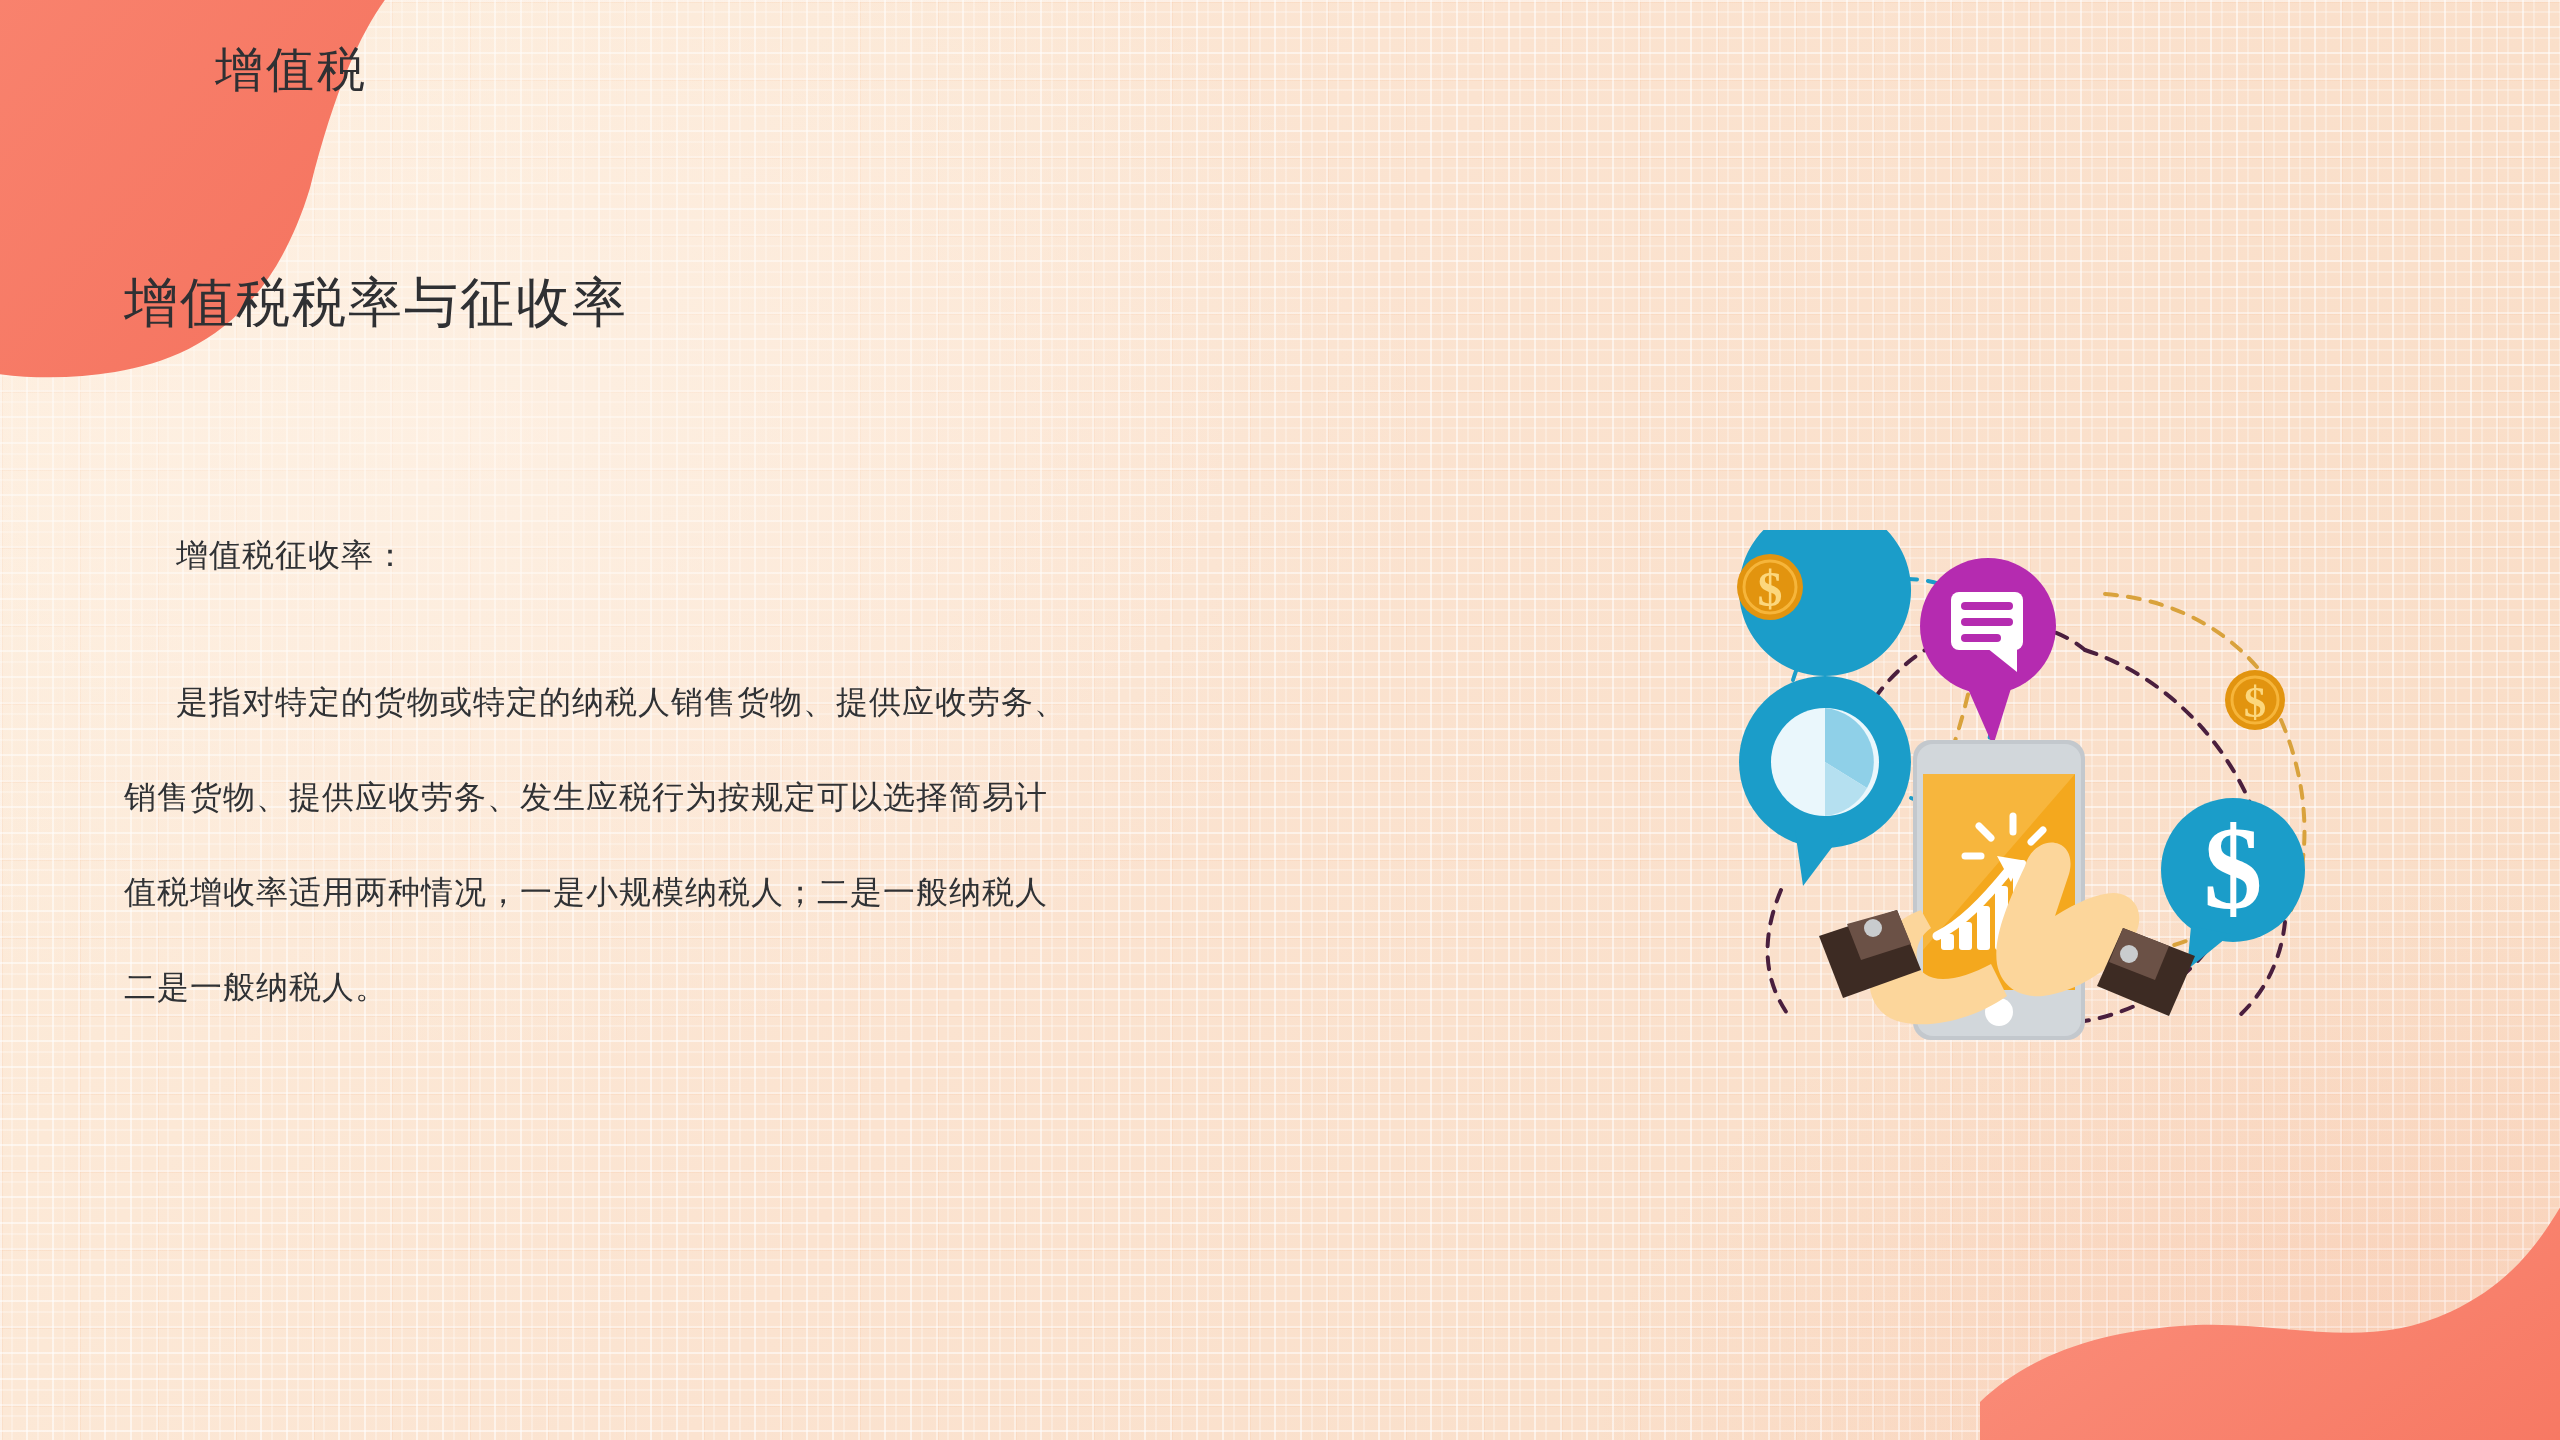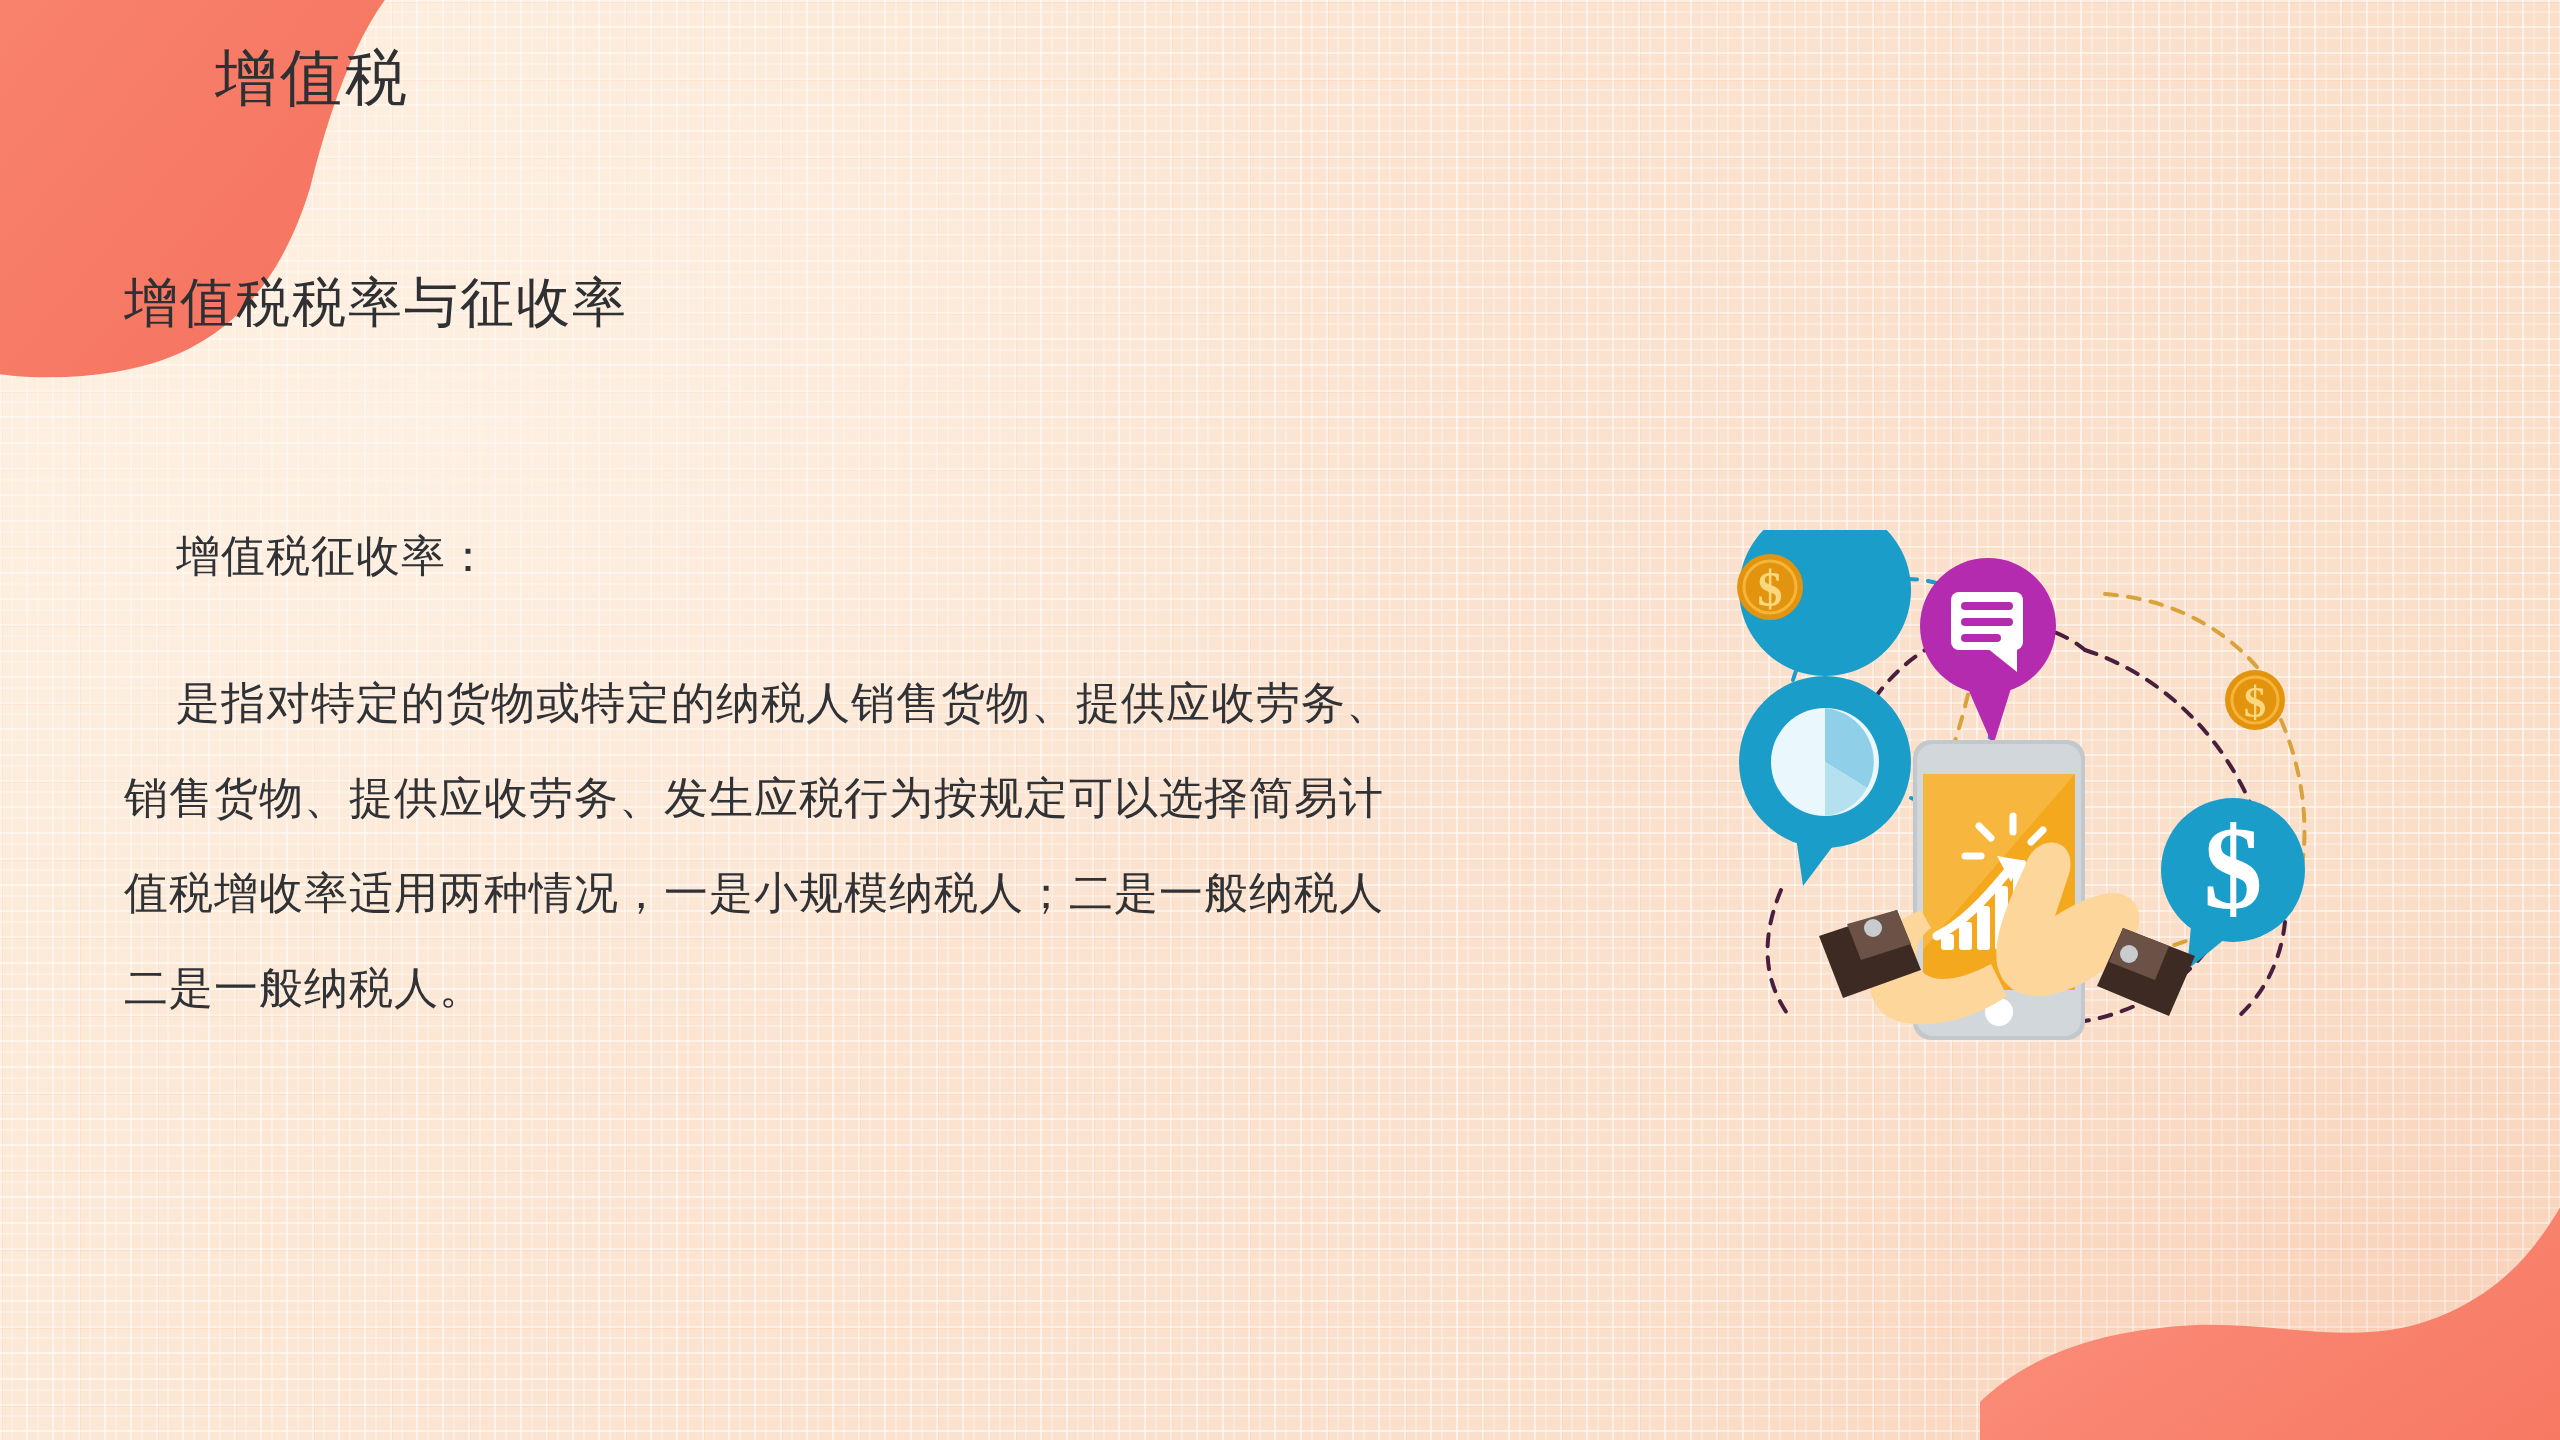--- a/index.html
+++ b/index.html
@@ -80,21 +80,21 @@
     bottom: -120px;
     width: 620px;
     height: 420px;
   }
 
   
   .slide-title {
     position: absolute;
     left: 215px;
     top: 42px;
-    font-size: 62px;
+    font-size: 48px;
     line-height: 1.15;
     letter-spacing: 3px;
     color: #2f3033;
     font-weight: 400;
     white-space: nowrap;
   }
   .section-heading {
     position: absolute;
     left: 124px;
     top: 272px;
@@ -105,21 +105,21 @@
     font-weight: 400;
     white-space: nowrap;
   }
   .body-block {
     position: absolute;
     left: 124px;
     top: 508px;
     width: 1420px;
   }
   .body-line {
-    font-size: 44px;
+    font-size: 32px;
     line-height: 95px;
     letter-spacing: 1px;
     color: #303235;
     white-space: nowrap;
   }
   .body-line.indent {
     padding-left: 52px;
   }
   .body-line.gap-before {
     margin-top: 52px;

